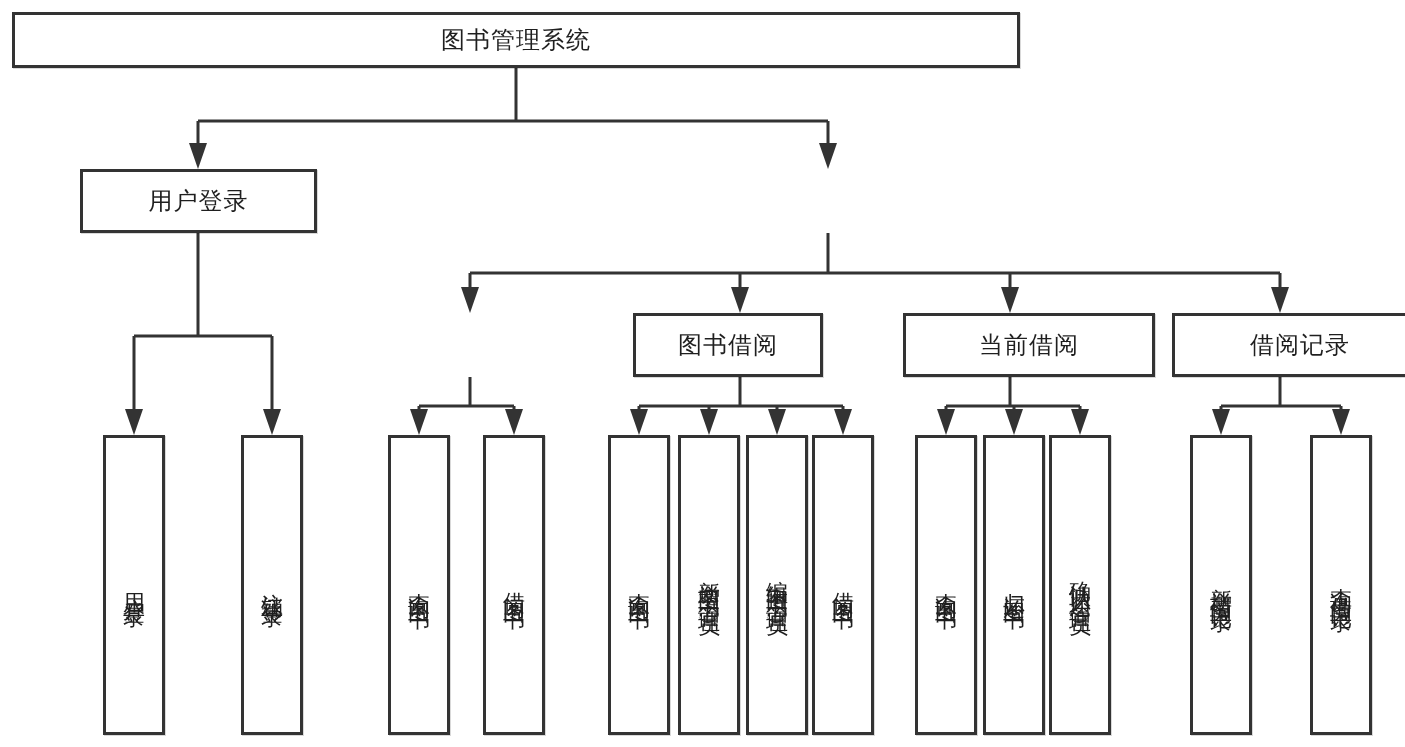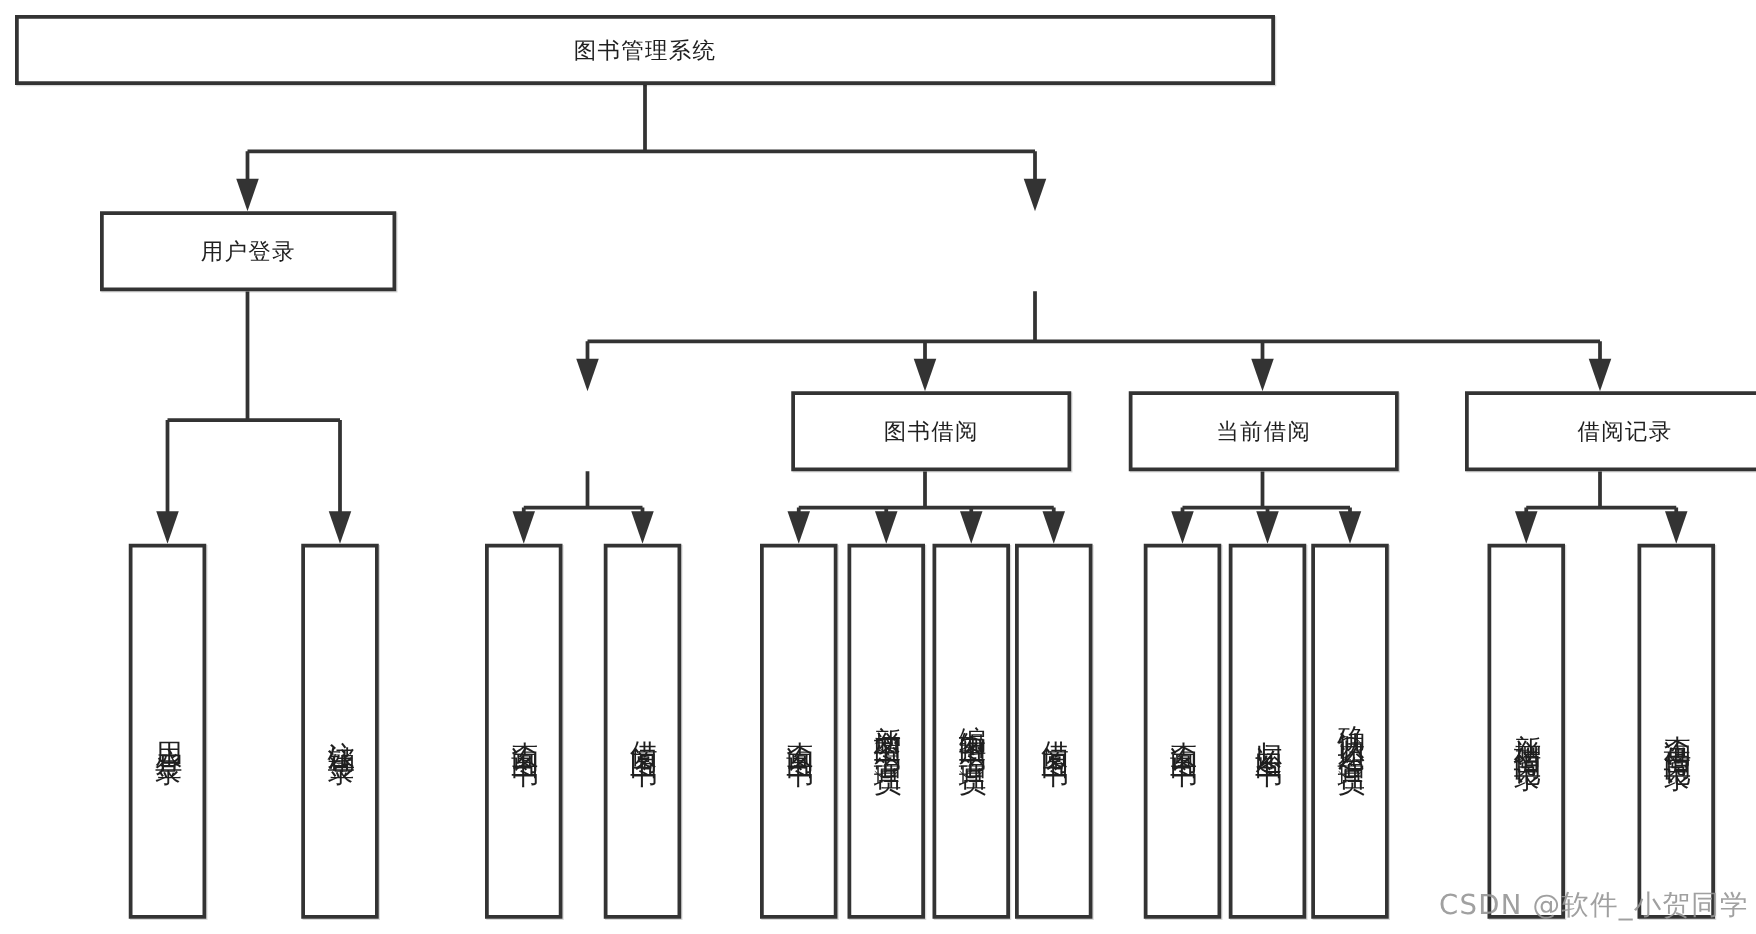--- a/index.html
+++ b/index.html
@@ -14,21 +14,21 @@
   }
   .wires { position: absolute; left: 0; top: 0; width: 1405px; height: 747px; }
   .node {
     position: absolute;
     box-sizing: border-box;
     background: #ffffff;
     border: 3px solid #333333;
     display: flex;
     align-items: center;
     justify-content: center;
-    font-size: 18px;
+    font-size: 24px;
     letter-spacing: 1px;
     white-space: nowrap;
     box-shadow: 1px 1px 0 rgba(0,0,0,0.15);
   }
   .node-h { height: 64px; }
   .node-root { top: 12px; left: 12px; width: 1008px; height: 56px; }
   .node-v {
     top: 435px;
     width: 62px;
     height: 300px;
@@ -89,22 +89,22 @@
 
     <path d="M1280,377 V406 M1221,406 H1341 M1221,406 V411 M1341,406 V411"></path>
     <polygon points="1212,409 1230,409 1221,435" fill="#333333" stroke="none"></polygon>
     <polygon points="1332,409 1350,409 1341,435" fill="#333333" stroke="none"></polygon>
   </svg>
 
   <div class="node node-root">图书管理系统</div>
 
   <div class="node node-h" style="left:80px; top:169px; width:237px;">用户登录</div>
 
-  <div class="node node-h" style="left:633px; top:313px; width:224px;text-align:center;">图书借阅</div>
-  <div class="node node-h" style="left:903px; top:313px; width:216px;">当前借阅</div>
+  <div class="node node-h" style="left:633px; top:313px; width:190px;text-align:center;">图书借阅</div>
+  <div class="node node-h" style="left:903px; top:313px; width:252px;">当前借阅</div>
   <div class="node node-h" style="left:1172px; top:313px; width:256px;">借阅记录</div>
 
   <div class="node node-v" style="left:103px;">
     <span class="vtext">用户登录</span>
   </div>
   <div class="node node-v" style="left:241px;">
     <span class="vtext">注销登录</span>
   </div>
 
   <div class="node node-v" style="left:388px;">
@@ -137,15 +137,14 @@
     <span class="vtext">确认归还（管理员）</span>
   </div>
 
   <div class="node node-v" style="left:1190px;">
     <span class="vtext">新增借阅记录</span>
   </div>
   <div class="node node-v" style="left:1310px;">
     <span class="vtext">查询借阅记录</span>
   </div>
 
-  <div class="watermark">CSDN @软件_小贺同学</div>
 
 </div>
 
 </body></html>

